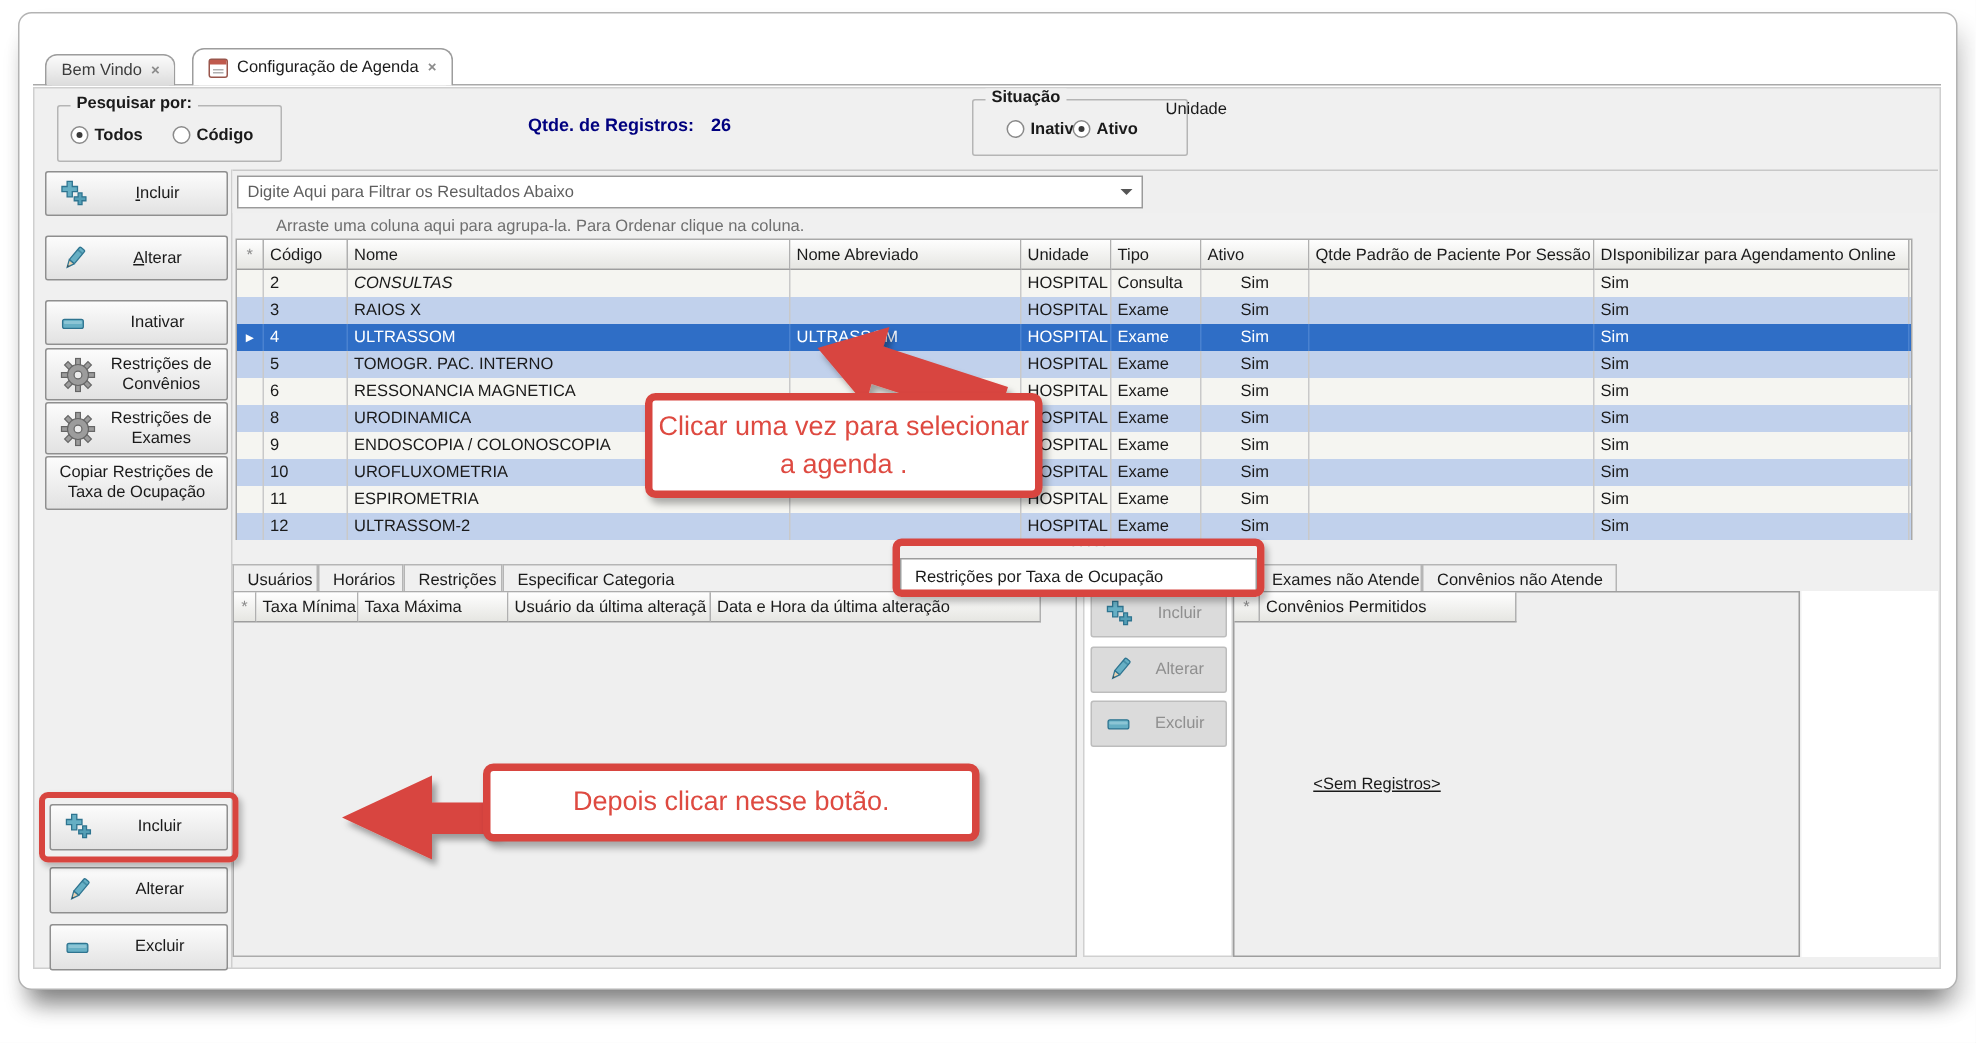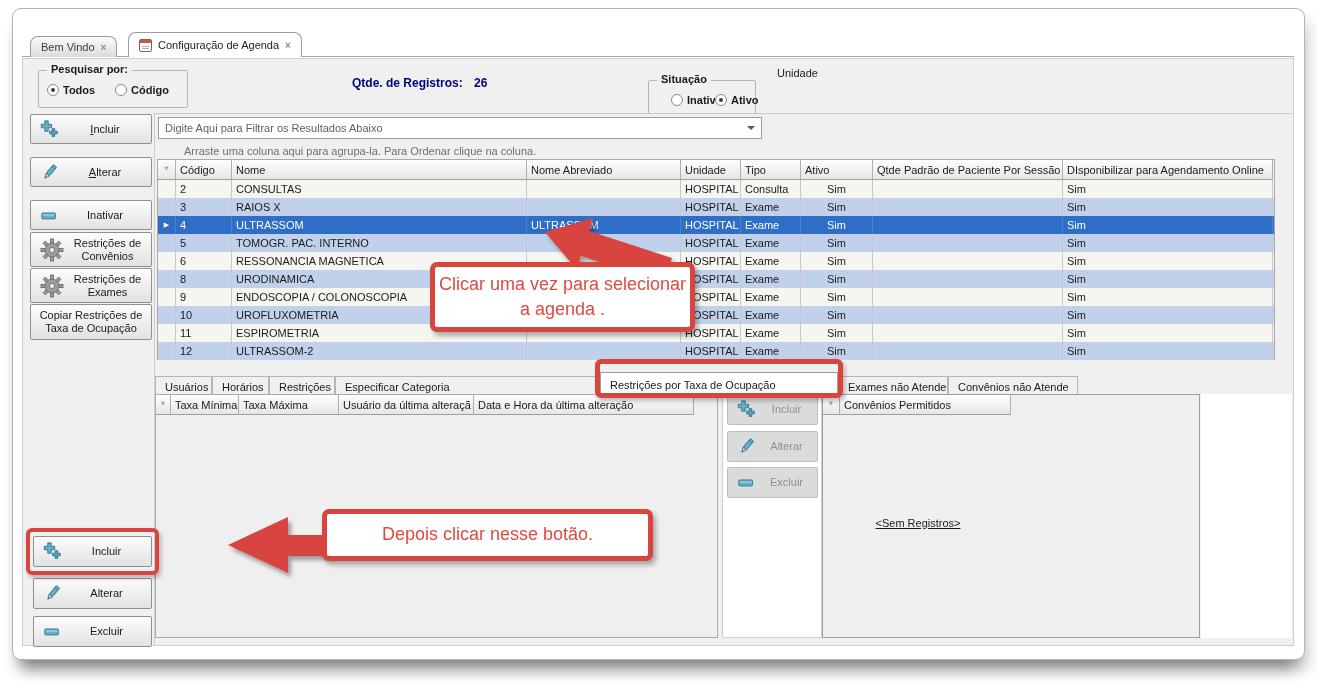--- a/index.html
+++ b/index.html
@@ -113,21 +113,21 @@
       <span class="radio"></span>
       <span>Código</span>
     </div>
   </div>
 
   <div class="abs records" style="left:352px;top:76px;">
     <span>Qtde. de Registros:</span>
     <span style="margin-left:8px;">26</span>
   </div>
 
-  <div class="abs groupbox" style="left:648px;top:80px;width:108px;height:38px;">
+  <div class="abs groupbox" style="left:648px;top:66px;width:144px;height:38px;">
     <span class="gb-legend">Situação</span>
     <div class="radio-row" style="position:absolute;left:6px;top:13px;padding-left:16px;">
       <span class="radio"></span>
       <span>Inativo</span>
     </div>
     <div class="radio-row" style="position:absolute;left:66px;top:13px;">
       <span class="radio checked"></span>
       <span>Ativo</span>
     </div>
   </div>
@@ -226,21 +226,21 @@
         <div class="gh-cell" style="width: 60px;">Unidade</div>
         <div class="gh-cell" style="width: 60px;">Tipo</div>
         <div class="gh-cell" style="width: 72px;">Ativo</div>
         <div class="gh-cell" style="width: 190px;">Qtde Padrão de Paciente Por Sessão</div>
         <div class="gh-cell" style="width: 210px;">DIsponibilizar para Agendamento Online</div>
       </div>
     <div id="gridBody">
         <div class="g-row rw-white">
           <div class="g-cell ind" style="width: 18px;"></div>
           <div class="g-cell" style="width: 56px;">2</div>
-          <div class="g-cell" style="width: 295px;">CONSULTAS</div>
+          <div class="g-cell" style="width: 295px; font-style: italic;">CONSULTAS</div>
           <div class="g-cell" style="width: 154px;"></div>
           <div class="g-cell" style="width: 60px;">HOSPITAL</div>
           <div class="g-cell" style="width: 60px;">Consulta</div>
           <div class="g-cell center" style="width: 72px;">Sim</div>
           <div class="g-cell" style="width: 190px;"></div>
           <div class="g-cell" style="width: 210px;">Sim</div>
         </div>
         <div class="g-row rw-blue">
           <div class="g-cell ind" style="width: 18px;"></div>
           <div class="g-cell" style="width: 56px;">3</div>

